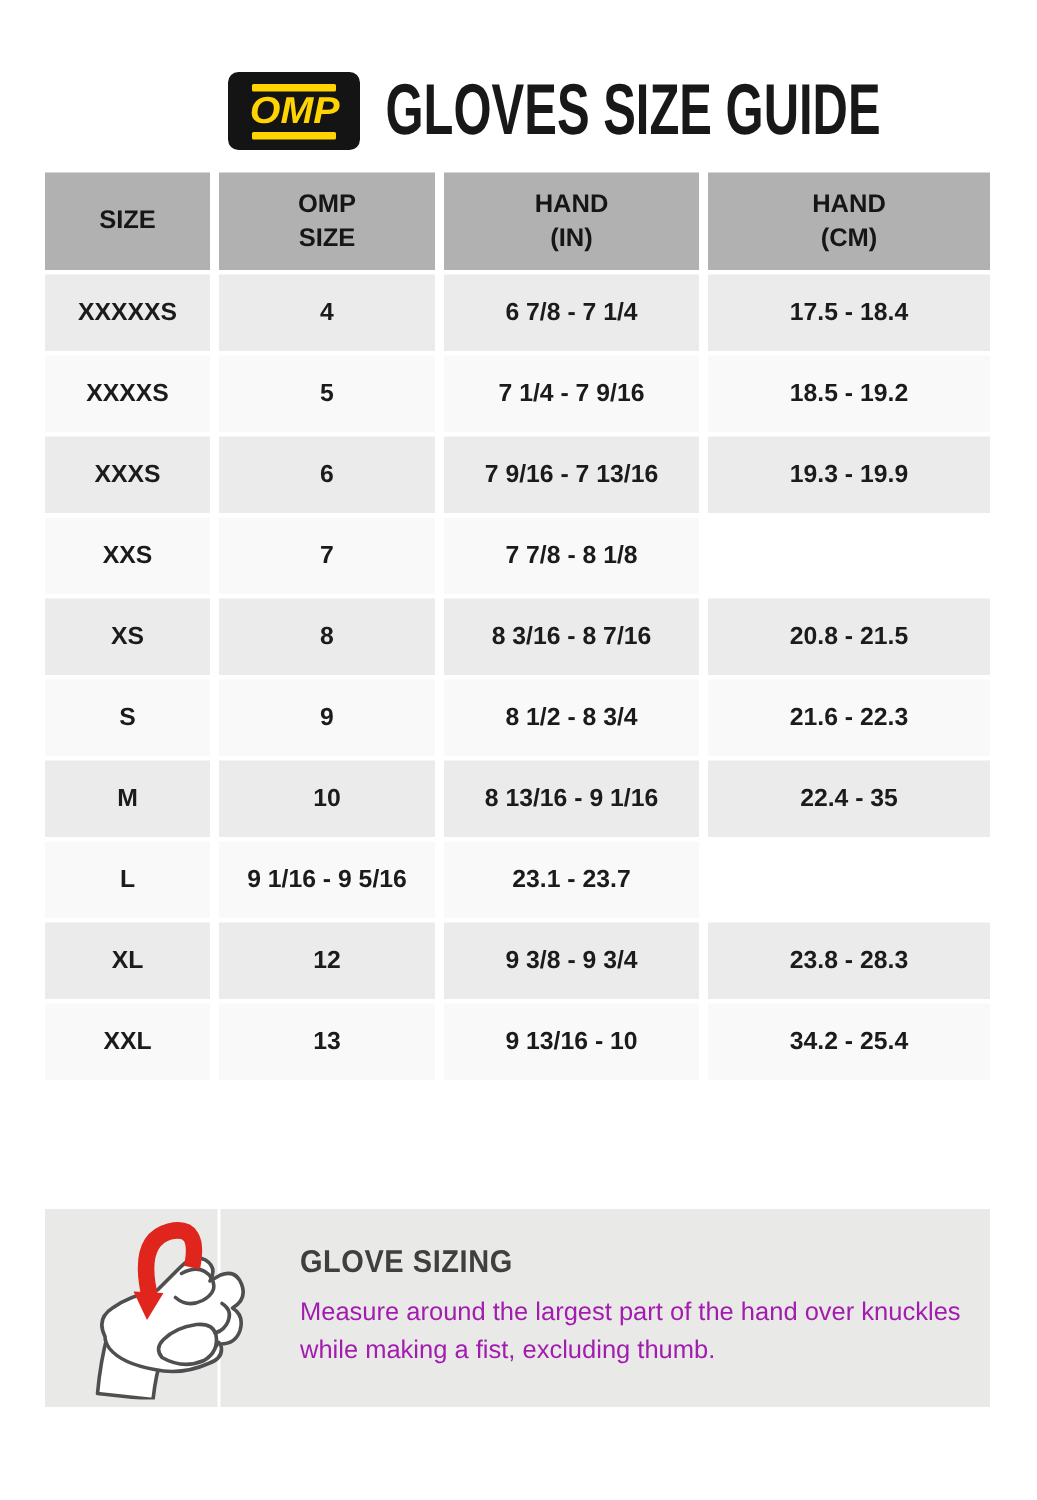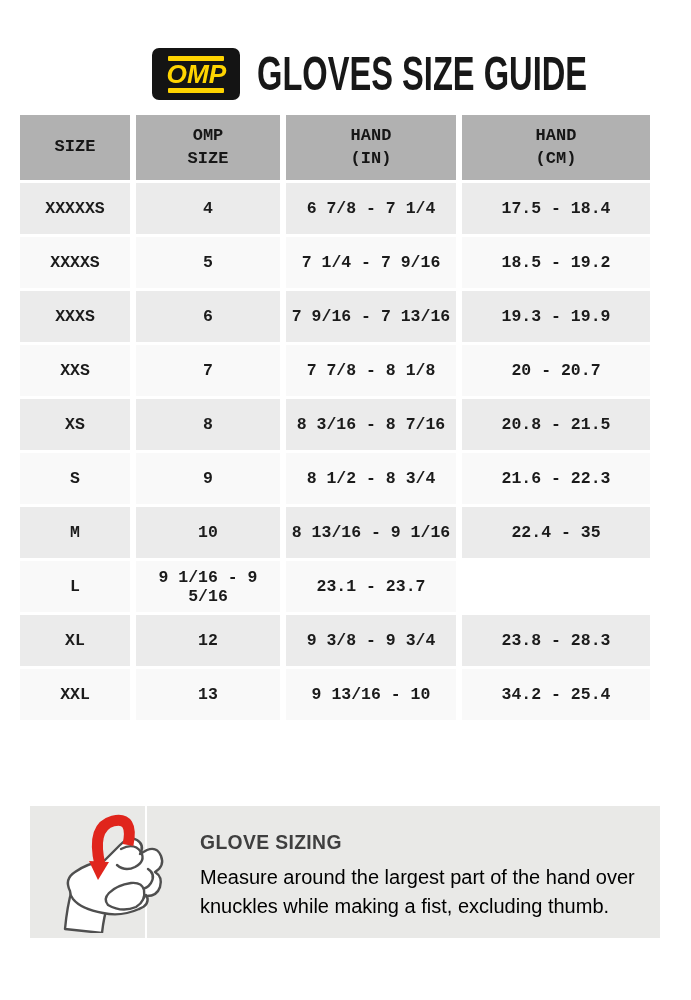--- a/index.html
+++ b/index.html
@@ -29,21 +29,21 @@
     font-size: 25px; line-height: 1; letter-spacing: 0px;
     transform: scaleX(1.05); margin: 1px 0;
   }
   .page-title {
     font-size: 48px; font-weight: bold; letter-spacing: 0px;
     color: #181818; white-space: nowrap;
     transform: scaleX(0.68); transform-origin: left center; line-height: 1;
   }
 
   
-  .size-table { position: absolute; left: 20px; top: 115px; width: 630px; font-family: Liberation Mono, monospace; }
+  .size-table { position: absolute; left: 30px; top: 115px; width: 630px; }
   .trow {
     display: grid;
     grid-template-columns: 110px 144px 170px 188px;
     column-gap: 6px;
     margin-bottom: 3px;
   }
   .cell {
     display: flex; align-items: center; justify-content: center;
     text-align: center; font-weight: bold;
   }
@@ -68,21 +68,21 @@
   .hand-illustration {
     position: absolute; left: 24px; top: -3px;
     width: 132px; height: 130px; pointer-events: none;
   }
   .sizing-text { position: absolute; left: 170px; top: 24px; width: 445px; }
   .sizing-heading {
     font-size: 21px; font-weight: bold; color: #3f3f3f;
     letter-spacing: 0.4px; transform: scaleX(0.92); transform-origin: left center;
   }
   .sizing-desc {
-    margin-top: 9px; font-size: 20px; color: #000000; line-height: 1.45;
+    margin-top: 9px; font-size: 17px; color: #a21caf; line-height: 1.45;
   }
 </style>
 </head>
 <body>
 
 <div class="header">
   <div class="omp-logo">
     <div class="bar"></div>
     <div class="logo-text">OMP</div>
     <div class="bar"></div>
@@ -117,21 +117,20 @@
       <div class="trow">
         <div class="cell">XXXS</div>
         <div class="cell">6</div>
         <div class="cell">7 9/16 - 7 13/16</div>
         <div class="cell">19.3 - 19.9</div>
       </div>
       <div class="trow">
         <div class="cell">XXS</div>
         <div class="cell">7</div>
         <div class="cell">7 7/8 - 8 1/8</div>
-        <div class="cell">20 - 20.7</div>
       </div>
       <div class="trow">
         <div class="cell">XS</div>
         <div class="cell">8</div>
         <div class="cell">8 3/16 - 8 7/16</div>
         <div class="cell">20.8 - 21.5</div>
       </div>
       <div class="trow">
         <div class="cell">S</div>
         <div class="cell">9</div>

